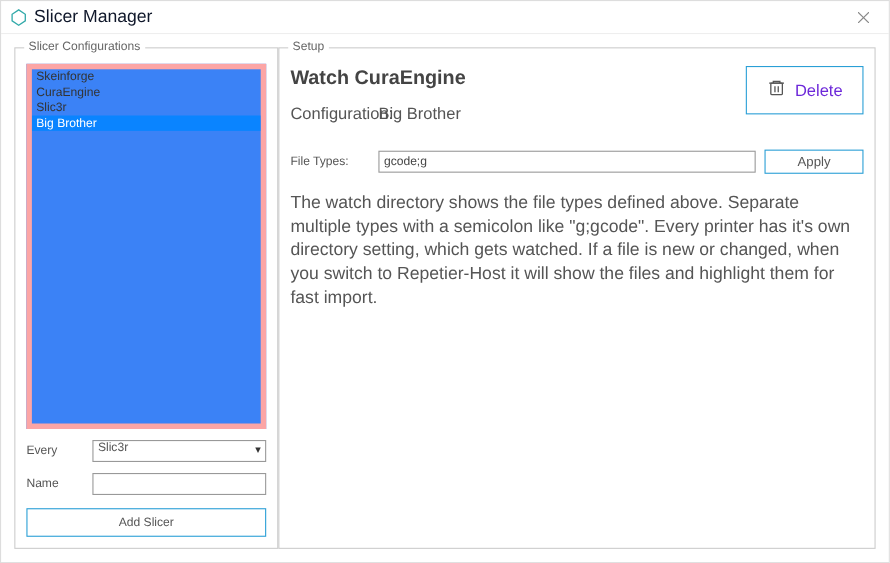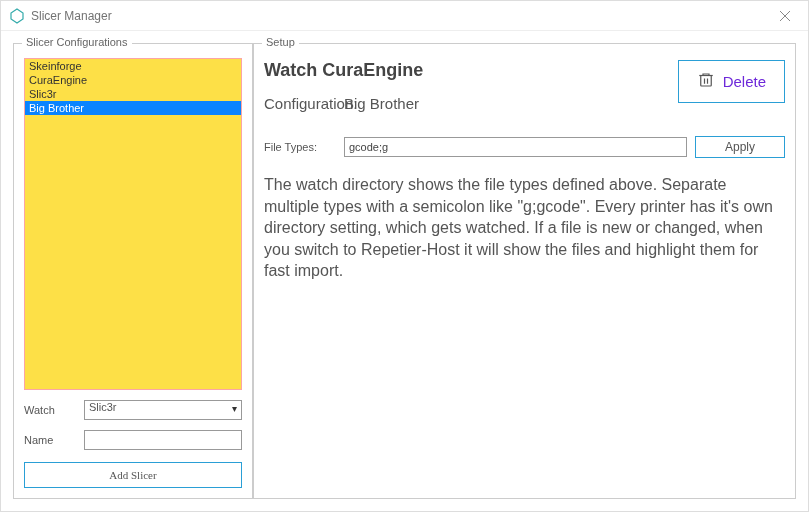--- a/index.html
+++ b/index.html
@@ -1,35 +1,35 @@
 <!DOCTYPE html>
 <html><head>
 <meta charset="utf-8">
 <style>
 * { box-sizing: border-box; margin: 0; padding: 0; }
 body { font-family: Arial, sans-serif; font-size: 12px; color: #555; background: #fff; }
 .window { width: 809px; height: 512px; border: 1px solid #ddd; background: #fff; position: relative; box-shadow: 2px 2px 8px rgba(0,0,0,0.1); }
 .titlebar { height: 30px; display: flex; align-items: center; padding: 0 8px; border-bottom: 1px solid #eee; }
 .titlebar-icon { width: 16px; height: 16px; margin-right: 6px; display: flex; align-items: center; justify-content: center; }
-.titlebar-title { color: #737373; font-size: 12px; }
+.titlebar-title { color: #0f172a; font-size: 16px; }
 .close-btn { margin-left: auto; width: 30px; height: 30px; display: flex; align-items: center; justify-content: center; color: #888; cursor: pointer; }
 .content { display: flex; padding: 12px 12px 12px 12px; gap: 0; height: calc(100% - 30px); }
 .fieldset { border: 1px solid #ccc; padding: 10px 10px 10px 10px; position: relative; }
 .fieldset-legend { position: absolute; top: -8px; left: 8px; background: #fff; padding: 0 4px; color: #666; font-size: 11px; }
 .left-panel { width: 240px; display: flex; flex-direction: column; }
 .left-fieldset { flex: 1; display: flex; flex-direction: column; }
-.config-list { border: 1px solid #fca5a5; flex: 1; background: #fde047; overflow: auto; margin-top: 4px; }
+.config-list { border: 5px solid #fca5a5; flex: 1; background: #3b82f6; overflow: auto; margin-top: 4px; }
 .config-item { padding: 1px 4px; font-size: 11px; cursor: pointer; color: #333; }
 .config-item.selected { background: #0a84ff; color: #fff; }
 .form-row { display: flex; align-items: center; margin-top: 10px; }
 .form-label { width: 60px; font-size: 11px; color: #555; }
 .form-select { flex: 1; border: 1px solid #999; height: 20px; font-size: 11px; padding: 0 4px; background: #fff; position: relative; }
 .form-select::after { content: "▾"; position: absolute; right: 4px; top: 2px; font-size: 10px; color: #333; }
 .form-input { flex: 1; border: 1px solid #999; height: 20px; font-size: 11px; padding: 0 4px; }
-.add-btn { width: 100%; border: 1px solid #2a9fd6; background: #fff; color: #555; height: 26px; margin-top: 12px; font-size: 11px; cursor: pointer; font-family: Liberation Serif, serif; }
+.add-btn { width: 100%; border: 1px solid #2a9fd6; background: #fff; color: #555; height: 26px; margin-top: 12px; font-size: 11px; cursor: pointer; }
 .right-panel { flex: 1; display: flex; flex-direction: column; }
 .right-fieldset { flex: 1; }
 .setup-header { display: flex; justify-content: space-between; align-items: flex-start; margin-top: 6px; }
 .setup-title-block { }
 .watch-title { font-size: 18px; font-weight: bold; color: #444; margin-bottom: 14px; }
 .config-row { display: flex; font-size: 15px; color: #555; }
 .config-row-label { width: 80px; }
 .delete-btn { border: 1px solid #2a9fd6; background: #fff; color: #6d28d9; padding: 10px 18px; font-size: 15px; display: flex; align-items: center; gap: 8px; cursor: pointer; }
 .filetypes-row { display: flex; align-items: center; margin-top: 24px; gap: 8px; }
 .filetypes-label { width: 72px; font-size: 11px; color: #555; }
@@ -61,21 +61,21 @@
       <div class="fieldset left-fieldset">
         <div class="fieldset-legend">Slicer Configurations</div>
         <div class="config-list" id="config-list">
             <div class="config-item">Skeinforge</div>
             <div class="config-item">CuraEngine</div>
             <div class="config-item">Slic3r</div>
             <div class="config-item selected">Big Brother</div>
           </div>
 
         <div class="form-row">
-          <div class="form-label">Watch</div>
+          <div class="form-label">Every</div>
           <div class="form-select">
             <span>Slic3r</span>
           </div>
         </div>
 
         <div class="form-row">
           <div class="form-label">Name</div>
           <input class="form-input" type="text" value="" style="">
         </div>
 

